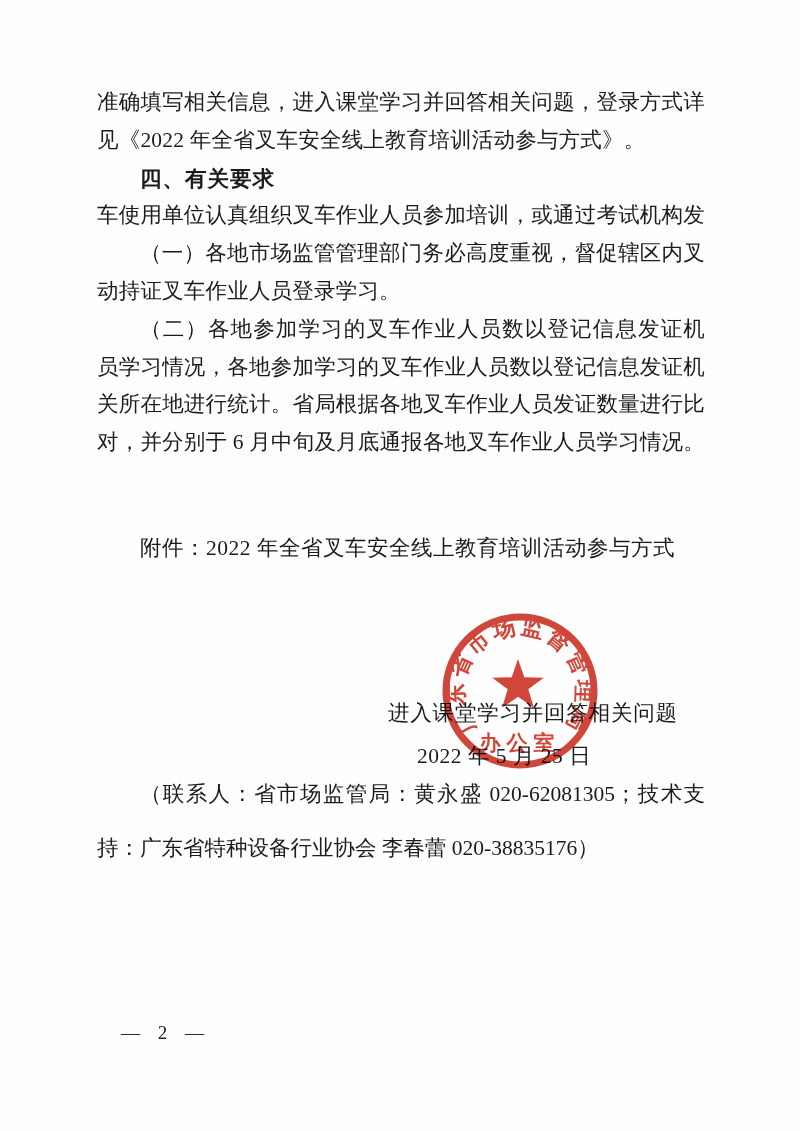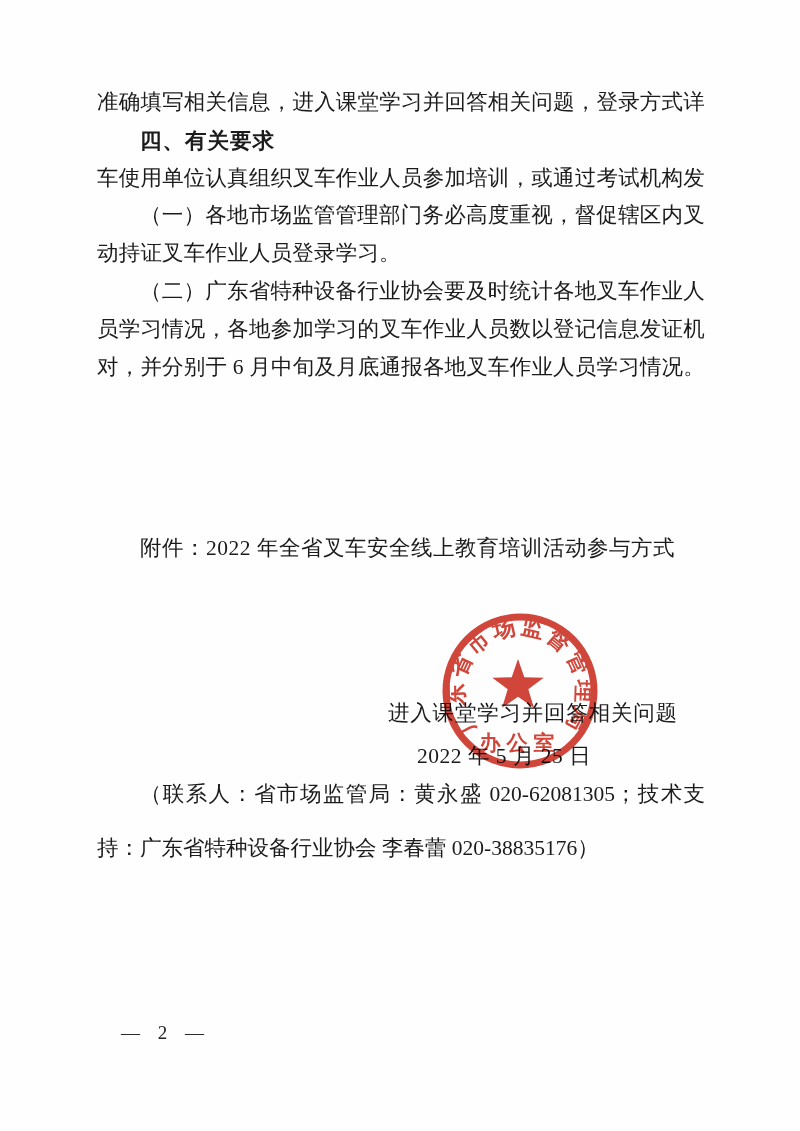--- a/index.html
+++ b/index.html
@@ -91,26 +91,28 @@
   }
   .seal text { font-family: "DejaVu Sans", "Liberation Sans", sans-serif; font-weight: 700; }
 </style>
 </head>
 <body>
 
 <div class="page">
 
   <div class="body-block">
     <div class="line fill">准确填写相关信息，进入课堂学习并回答相关问题，登录方式详</div>
+    <div class="line">见《2022 年全省叉车安全线上教育培训活动参与方式》。</div>
     <div class="line heading">四、有关要求</div>
     <div class="line fill">车使用单位认真组织叉车作业人员参加培训，或通过考试机构发</div>
     <div class="line indent fill">（一）各地市场监管管理部门务必高度重视，督促辖区内叉</div>
     <div class="line">动持证叉车作业人员登录学习。</div>
-    <div class="line indent fill">（二）广东省特种设备行业协会要及时统计各地叉车作业人</div>
+    <div class="line indent fill">（二）各地参加学习的叉车作业人员数以登记信息发证机</div>
     <div class="line fill">员学习情况，各地参加学习的叉车作业人员数以登记信息发证机</div>
+    <div class="line fill">关所在地进行统计。省局根据各地叉车作业人员发证数量进行比</div>
     <div class="line fill">对，并分别于 6 月中旬及月底通报各地叉车作业人员学习情况。</div>
   </div>
 
   <div class="attachment">附件：2022 年全省叉车安全线上教育培训活动参与方式</div>
 
   <div class="signature">进入课堂学习并回答相关问题</div>
 
   <div class="doc-date">2022 年 5 月 25 日</div>
 
   <div class="contacts">

